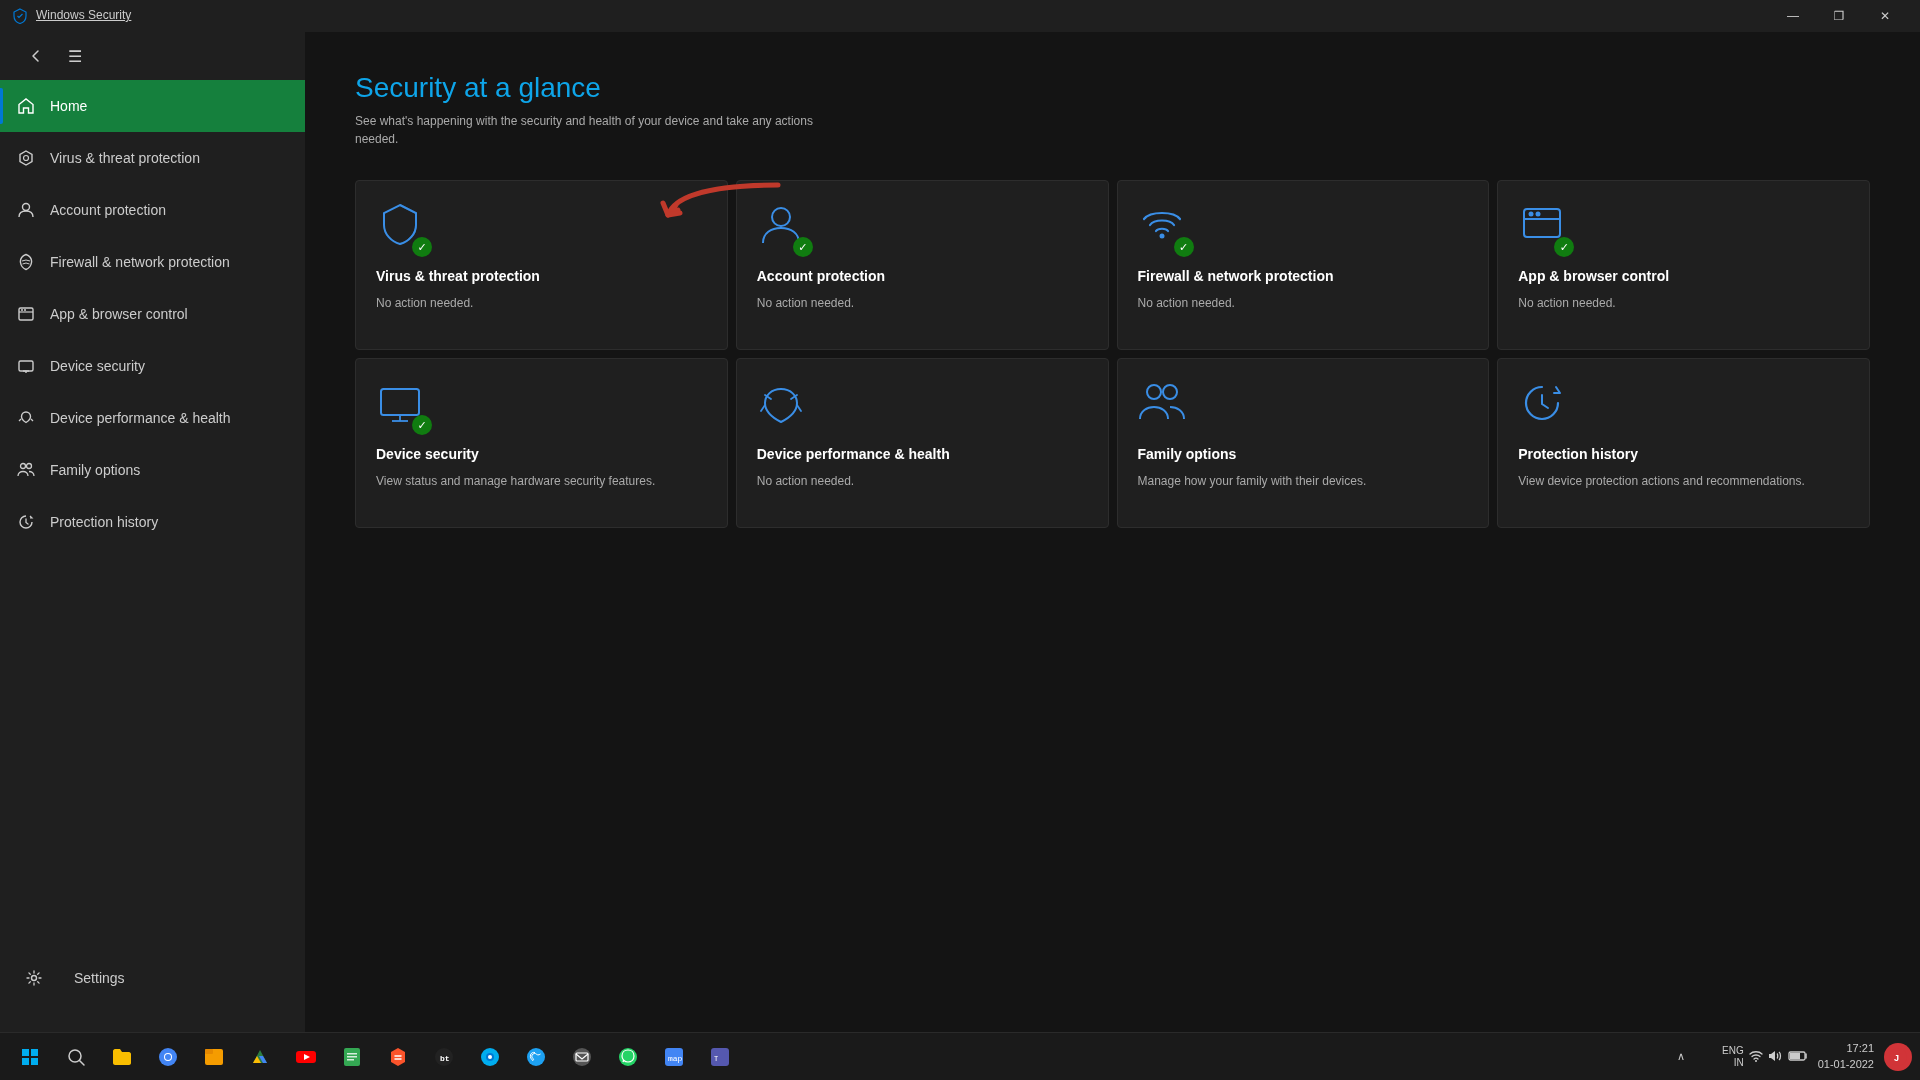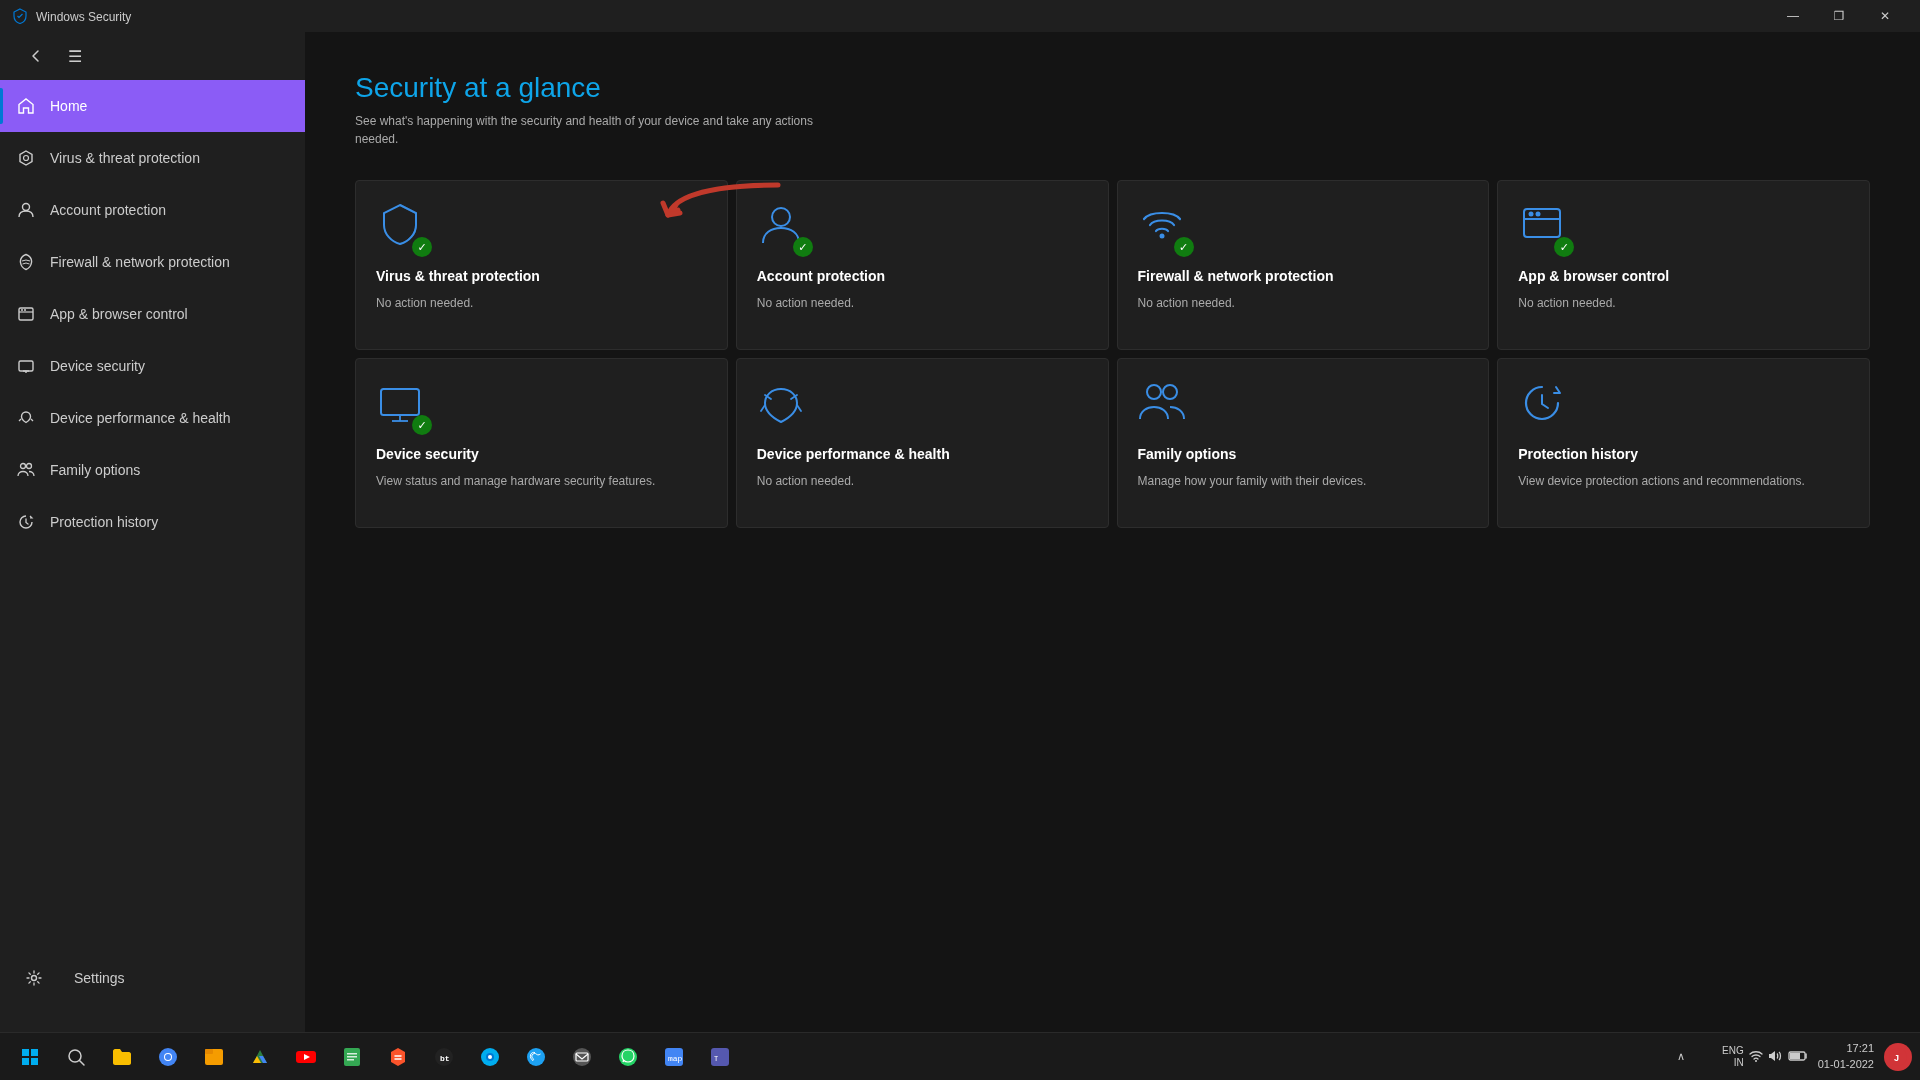--- a/index.html
+++ b/index.html
@@ -19,24 +19,25 @@
       height: 32px;
       background: #1f1f1f;
       display: flex;
       align-items: center;
       padding: 0 12px;
       justify-content: space-between;
       flex-shrink: 0;
     }
     .titlebar-left {
       display: flex;
-      align-items: flex-end;
+      align-items: flex-start;
       gap: 8px;
       font-size: 12px;
       color: #cccccc;
+      text-decoration: underline;
     }
     .titlebar-icon {
       width: 16px;
       height: 16px;
       display: flex;
       align-items: center;
       justify-content: center;
     }
     .titlebar-controls {
       display: flex;
@@ -104,21 +105,21 @@
       display: flex;
       align-items: center;
       padding: 0 16px;
       gap: 14px;
       cursor: pointer;
       position: relative;
       font-size: 14px;
       color: #cccccc;
     }
     .sidebar-item.active {
-      background: #8b5cf6;
+      background: #15803d;
       color: #ffffff;
     }
     .sidebar-item.active::before {
       content: '';
       position: absolute;
       left: 0;
       top: 8px;
       bottom: 8px;
       width: 3px;
       background: #0078d4;

